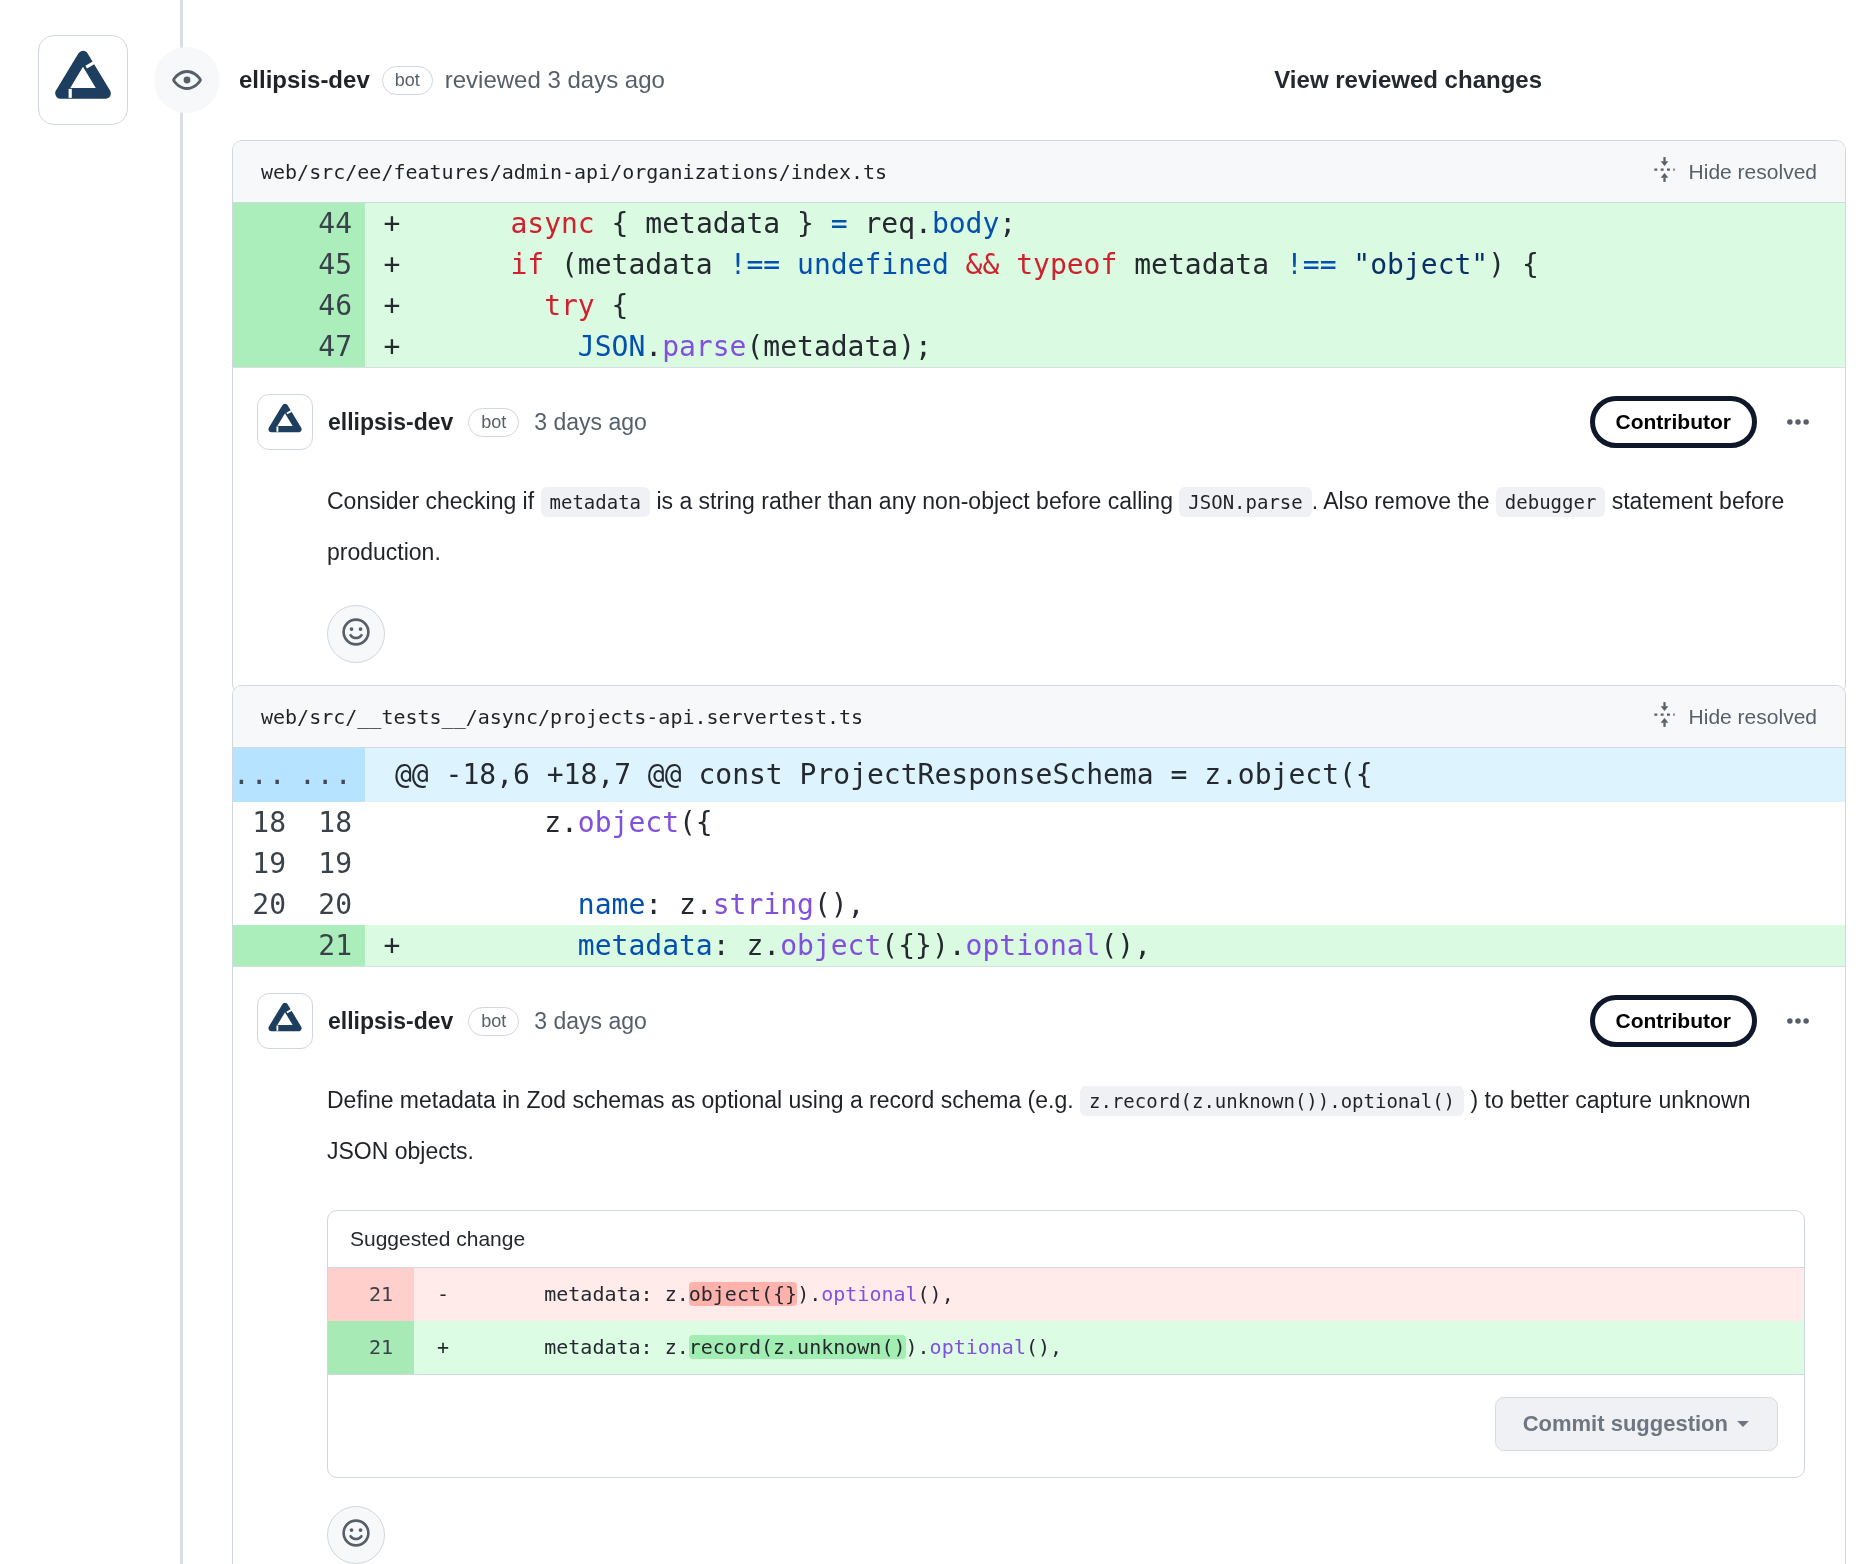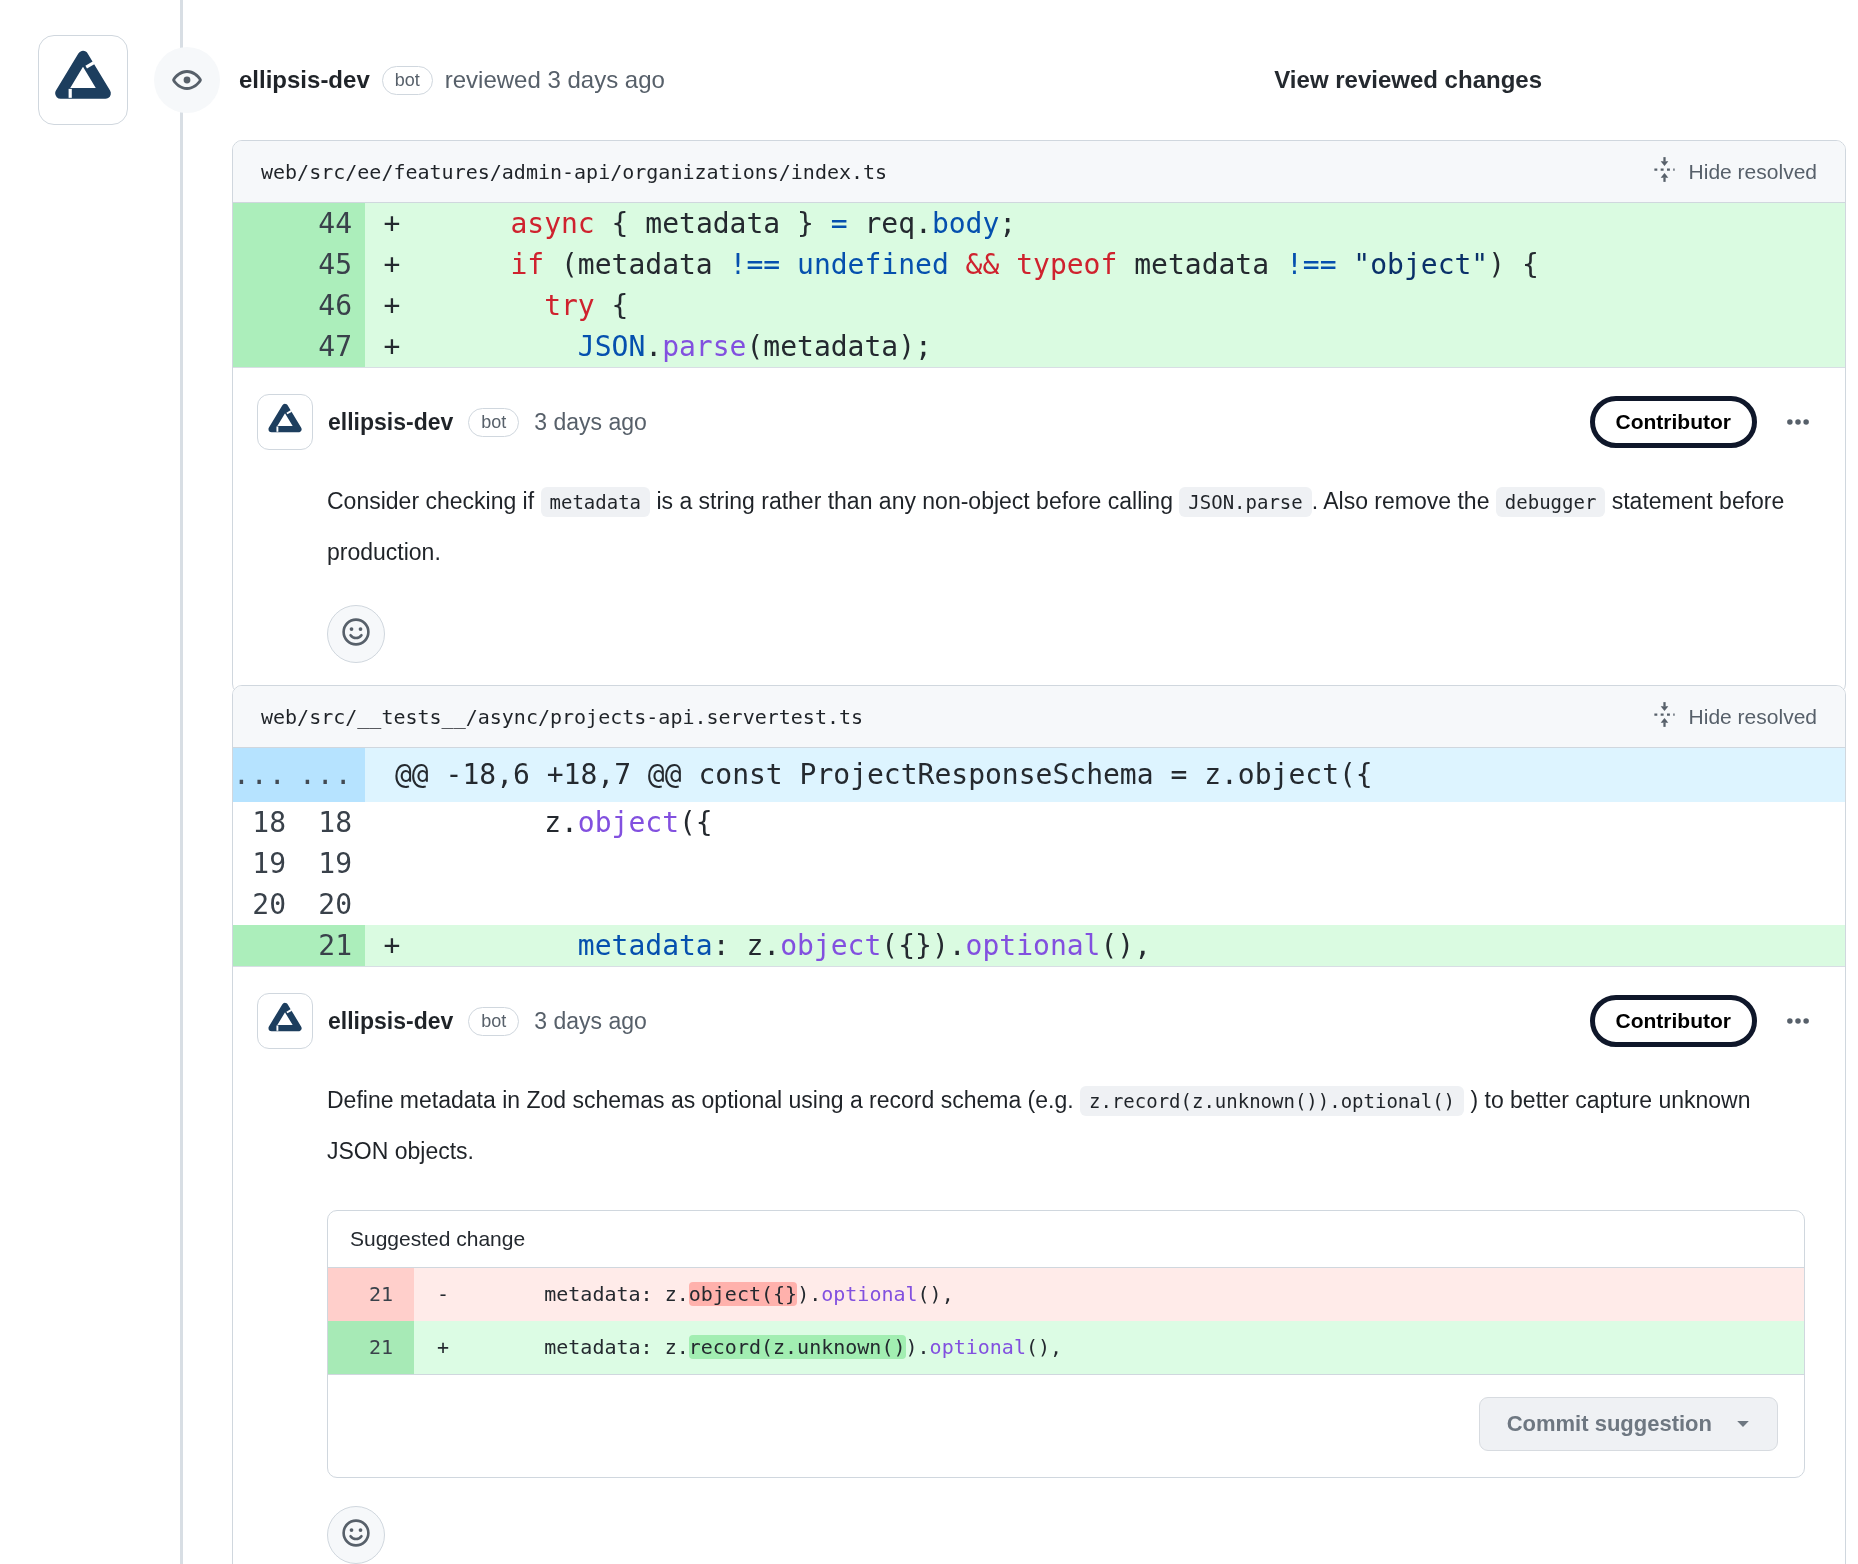--- a/index.html
+++ b/index.html
@@ -76,21 +76,21 @@
   
   .suggestion { margin-top:34px; border:1px solid #d0d7de; border-radius:10px; overflow:hidden; max-width:1478px; }
   .sg-head { padding:16px 22px; font-size:21px; color:#24292f; border-bottom:1px solid #d0d7de; }
   .sg-row { display:flex; height:53px; line-height:53px; font-size:20px; }
   .sg-gut { width:86px; flex:none; text-align:right; padding-right:21px; color:#39414a; }
   .sg-sign { width:58px; flex:none; text-align:center; color:#24292f; }
   .sg-code { white-space:pre; color:#24292f; }
   .sg-del { background:#ffebe9; } .sg-del .sg-gut { background:#ffcfcb; }
   .sg-add2 { background:#dcfce4; } .sg-add2 .sg-gut { background:#a7eab6; }
   .sg-foot { display:flex; justify-content:flex-end; padding:22px 26px 26px; border-top:1px solid #d0d7de; }
-  .commit-btn { display:flex; align-items:center; gap:24px; background:#eff1f4;
+  .commit-btn { display:flex; align-items:center; gap:8px; background:#eff1f4;
     border:1px solid #d7dbe0; border-radius:9px; padding:13px 27px; font-size:22px;
     font-weight:600; color:#6e7781; cursor:pointer; }
 </style>
 </head>
 <body>
 
 <div class="page">
   <div class="timeline"></div>
 
   <div class="review-header">
@@ -247,20 +247,21 @@
             <span class="gut">19</span>
           </span>
           <span class="sign"></span>
       </div>
       <div class="drow row-ctx">
         <span class="gutwrap">
             <span class="gut">20</span>
             <span class="gut">20</span>
           </span>
           <span class="sign"></span>
+          <span class="code"><span class="sg-pl">        </span><span class="sg-cn">name</span><span class="sg-pl">: z.</span><span class="sg-fn">string</span><span class="sg-pl">(),</span></span>
       </div>
       <div class="drow row-add">
         <span class="gutwrap">
             <span class="gut"></span>
             <span class="gut">21</span>
           </span>
           <span class="sign">+</span>
           <span class="code"><span class="sg-pl">        </span><span class="sg-cn">metadata</span><span class="sg-pl">: z.</span><span class="sg-fn">object</span><span class="sg-pl">({}).</span><span class="sg-fn">optional</span><span class="sg-pl">(),</span></span>
       </div>
     </div>

